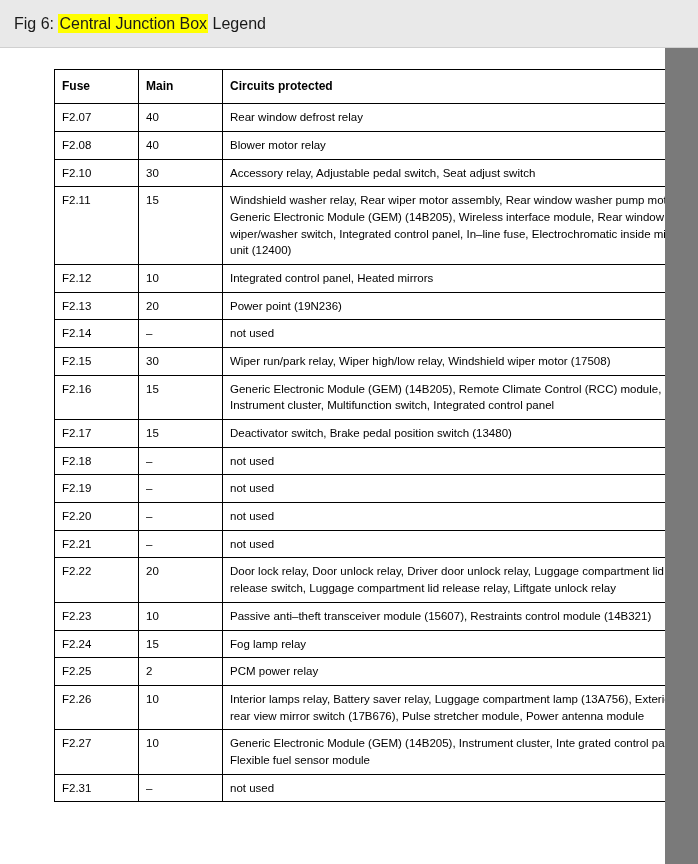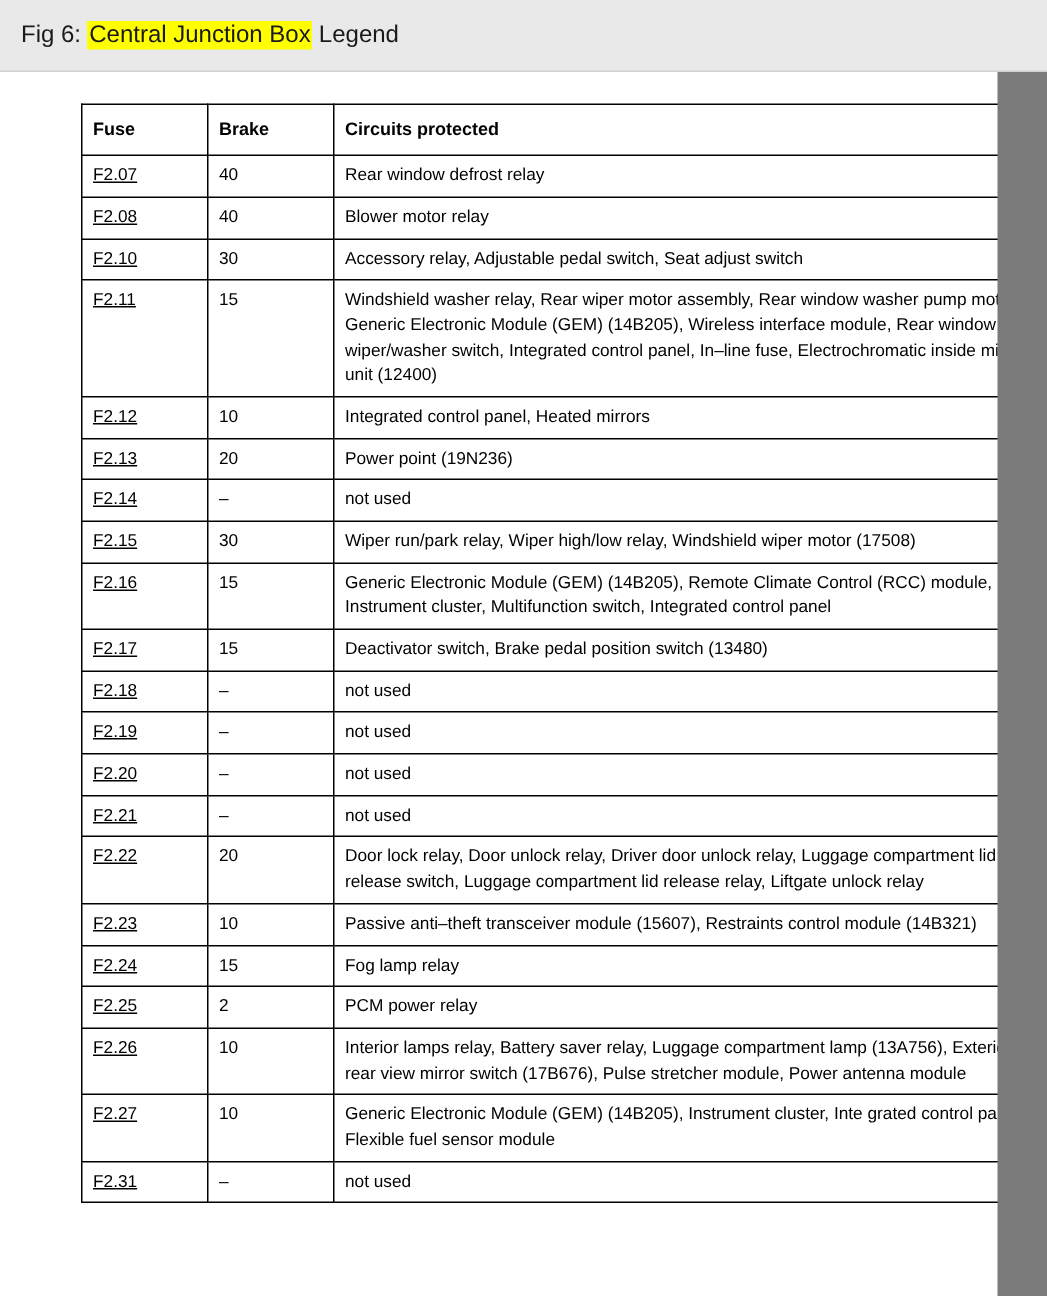--- a/index.html
+++ b/index.html
@@ -83,21 +83,21 @@
   }
   table.legend th {
     font-weight: bold;
     font-size: 12px;
     padding-top: 8px;
     padding-bottom: 8px;
   }
   col.c-fuse { width: 84px; }
   col.c-amps { width: 84px; }
   col.c-circ { width: 470px; }
-  td.fuse { white-space: nowrap; text-decoration: underline; }
+  td.fuse { white-space: nowrap; }
 </style>
 </head>
 <body>
 
 <div class="page">
 
   <div class="header-bar">
     <div class="header-title">
       <span>Fig 6: </span><span class="hl">Central Junction Box</span><span> Legend</span>
     </div>
@@ -107,21 +107,21 @@
     <div class="doc-inner">
       <table class="legend">
         <colgroup>
           <col class="c-fuse">
           <col class="c-amps">
           <col class="c-circ">
         </colgroup>
         <thead>
           <tr>
             <th>Fuse</th>
-            <th>Brake</th>
+            <th>Main</th>
             <th>Circuits protected</th>
           </tr>
         </thead>
         <tbody>
           <tr>
             <td class="fuse">F2.07</td>
             <td>40</td>
             <td>Rear window defrost relay</td>
           </tr>
           <tr>

